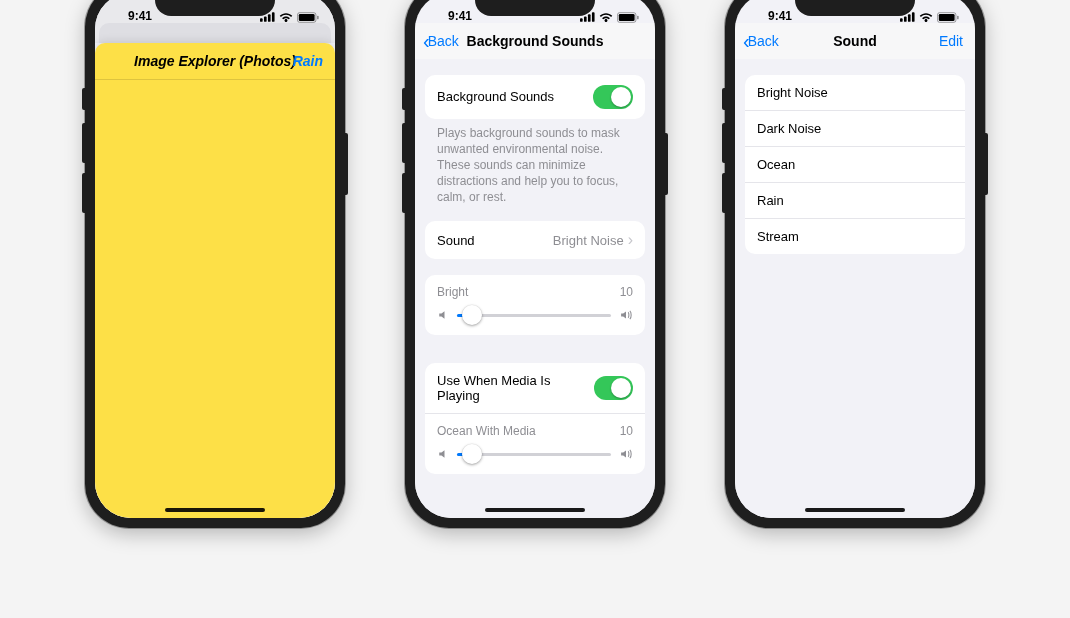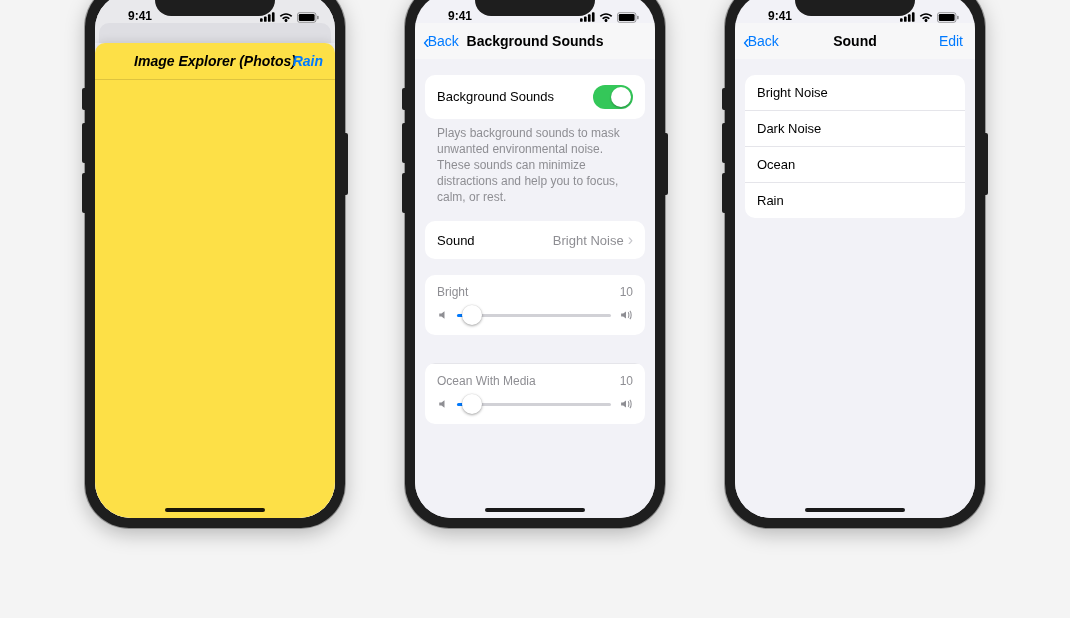--- a/index.html
+++ b/index.html
@@ -438,20 +438,26 @@
                 <svg width="14" height="12" viewBox="0 0 20 16">
                     <path fill="#8e8e93" d="M3 6v4h3l4 3V3L6 6H3z"></path>
                     <path fill="none" stroke="#8e8e93" stroke-width="1.5" d="M13 4c1.5 1 1.5 7 0 8 M15.5 2c2.5 2 2.5 10 0 12"></path>
                   </svg>
               </span>
             </div>
           </div>
         </div>
 
         <div class="group" style="margin-top:28px;">
+          <div class="row">
+            <span>Use When Media Is Playing</span>
+            <span class="toggle on">
+                <span class="knob"></span>
+              </span>
+          </div>
           <div class="slider-block" style="border-top:0.5px solid #e5e5ea;">
             <div class="slider-head">
               <span>Ocean With Media</span>
               <span>10</span>
             </div>
             <div class="slider-row">
               <span class="vol-icon">
                 <svg width="12" height="12" viewBox="0 0 16 16">
                     <path fill="#8e8e93" d="M3 6v4h3l4 3V3L6 6H3z"></path>
                   </svg>
@@ -517,19 +523,22 @@
             </div>
           <div class="row">
               <span>Dark Noise</span>
             </div>
           <div class="row">
               <span>Ocean</span>
             </div>
           <div class="row">
               <span>Rain</span>
             </div>
+          <div class="row">
+              <span>Stream</span>
+            </div>
         </div>
       </div>
       <div class="home-indicator"></div>
     </div>
   </div>
 
 </div>
 
 </body></html>

